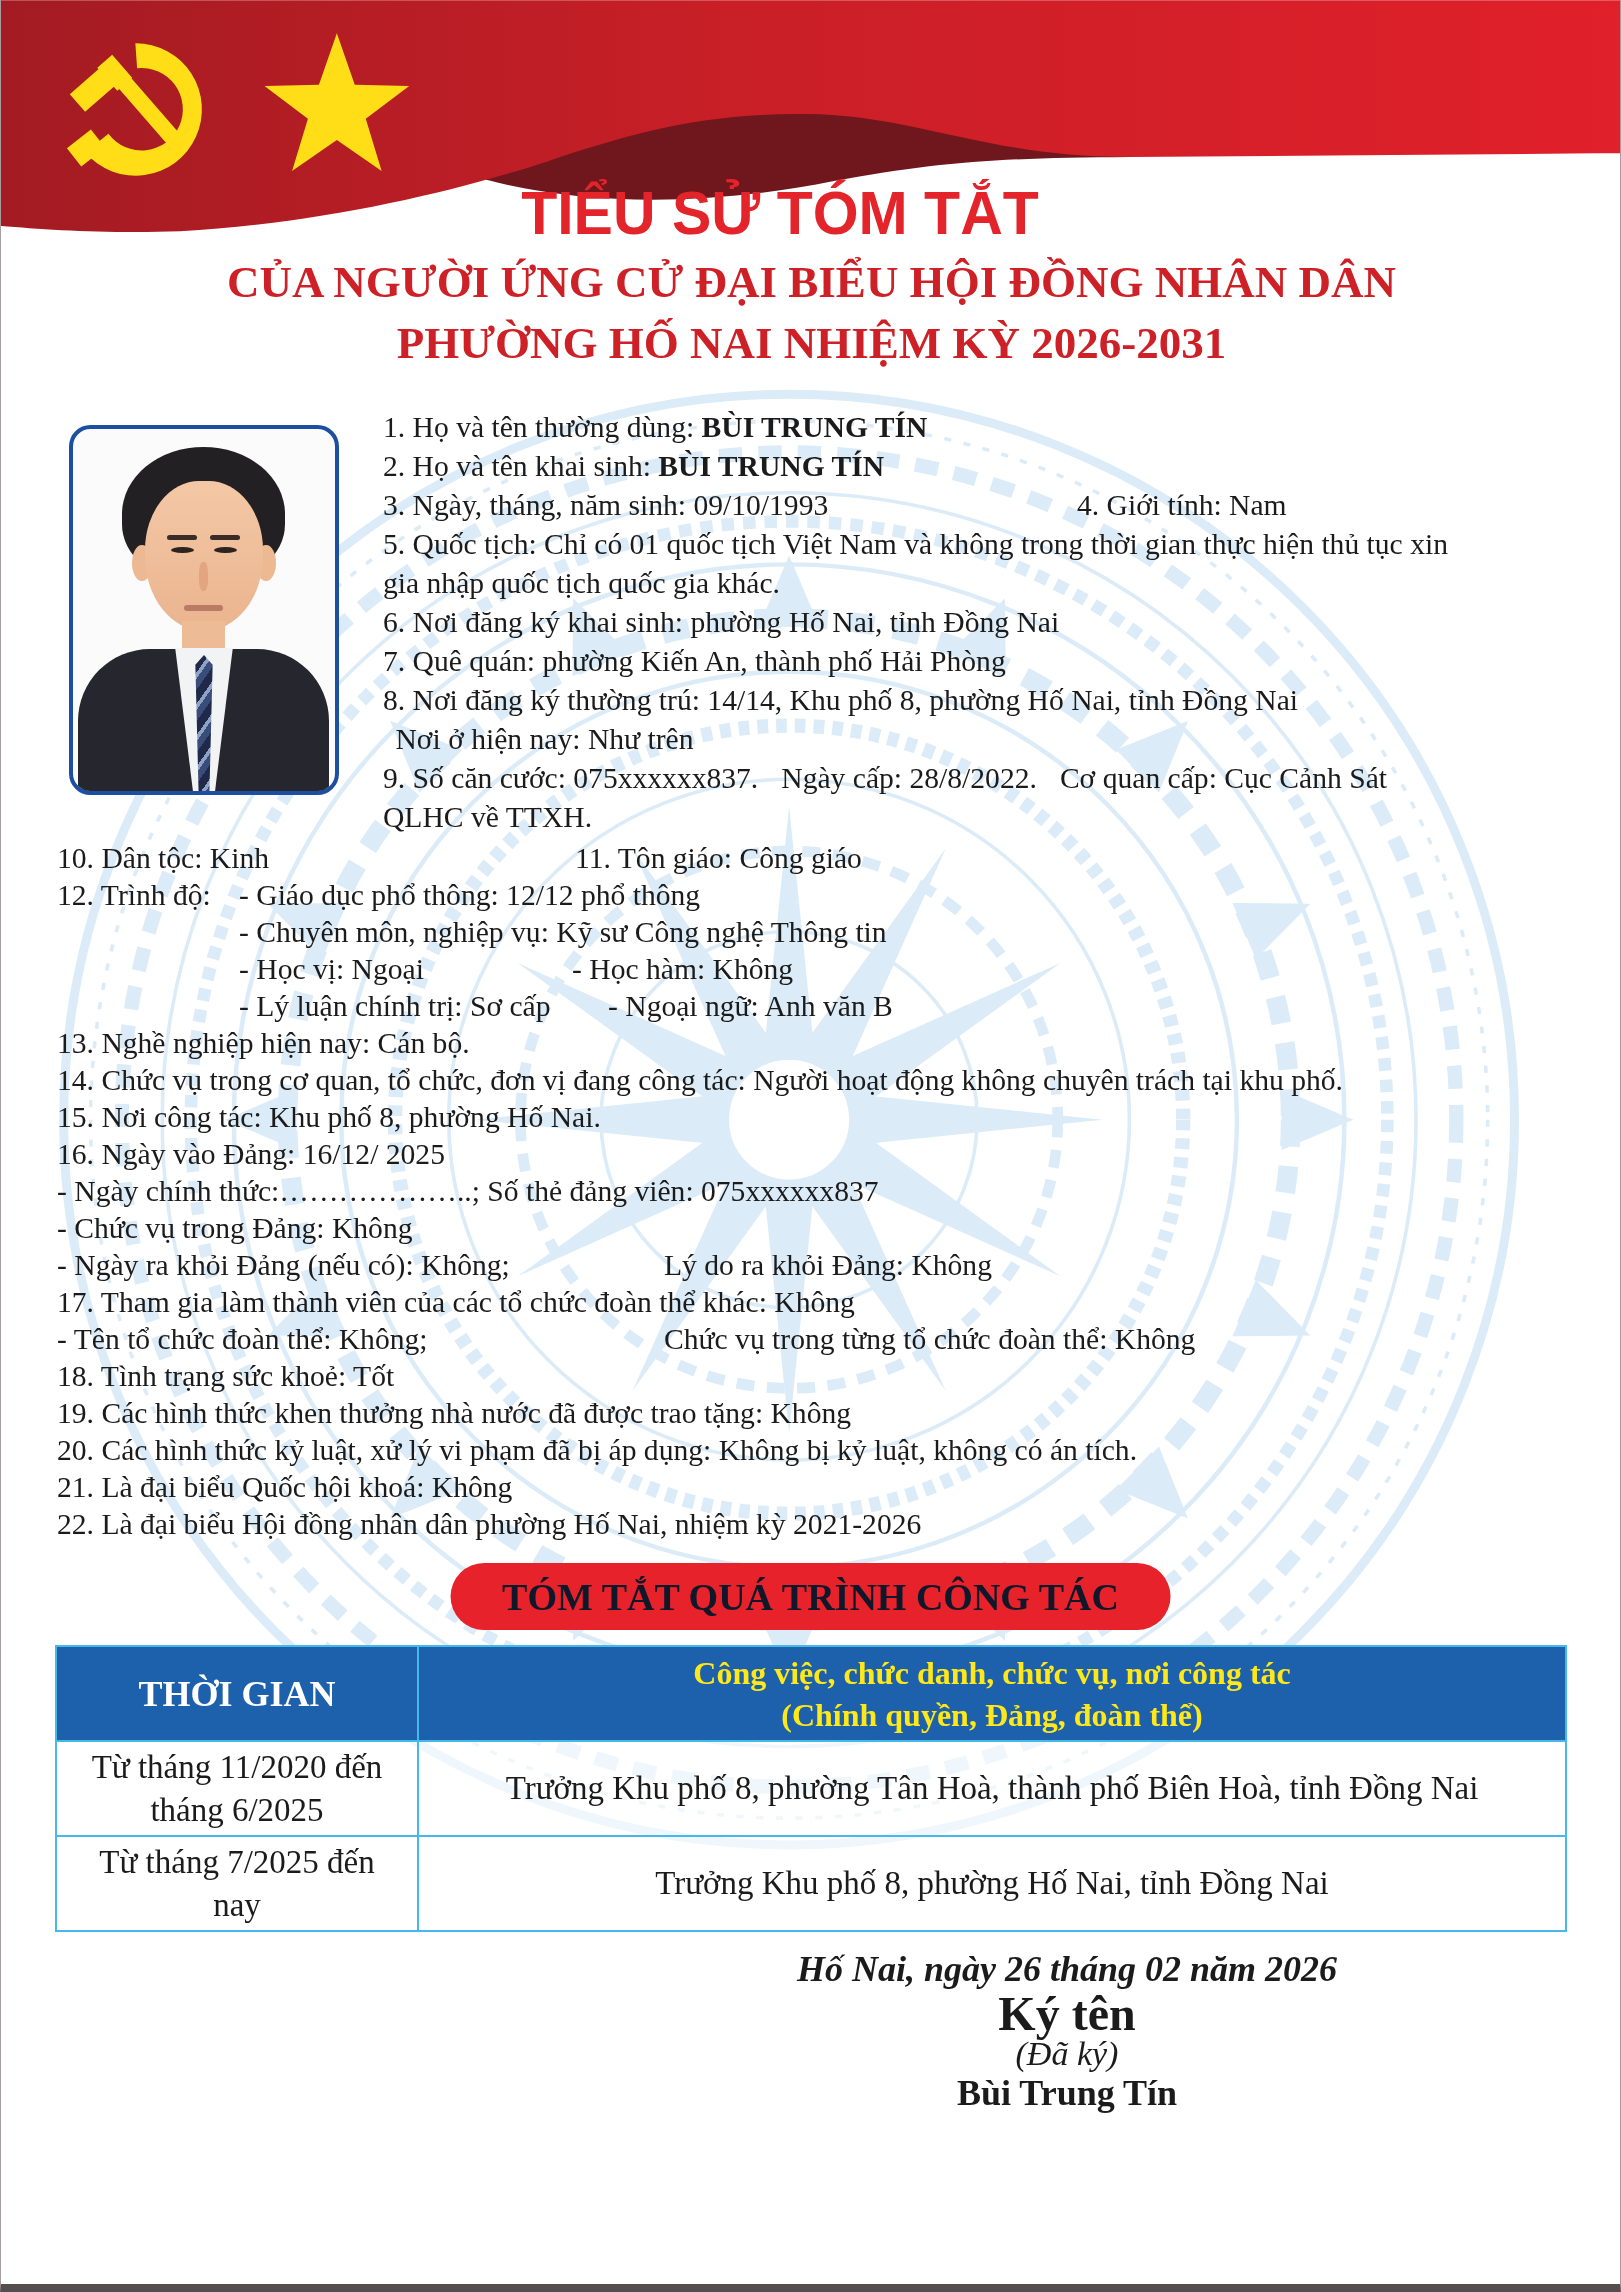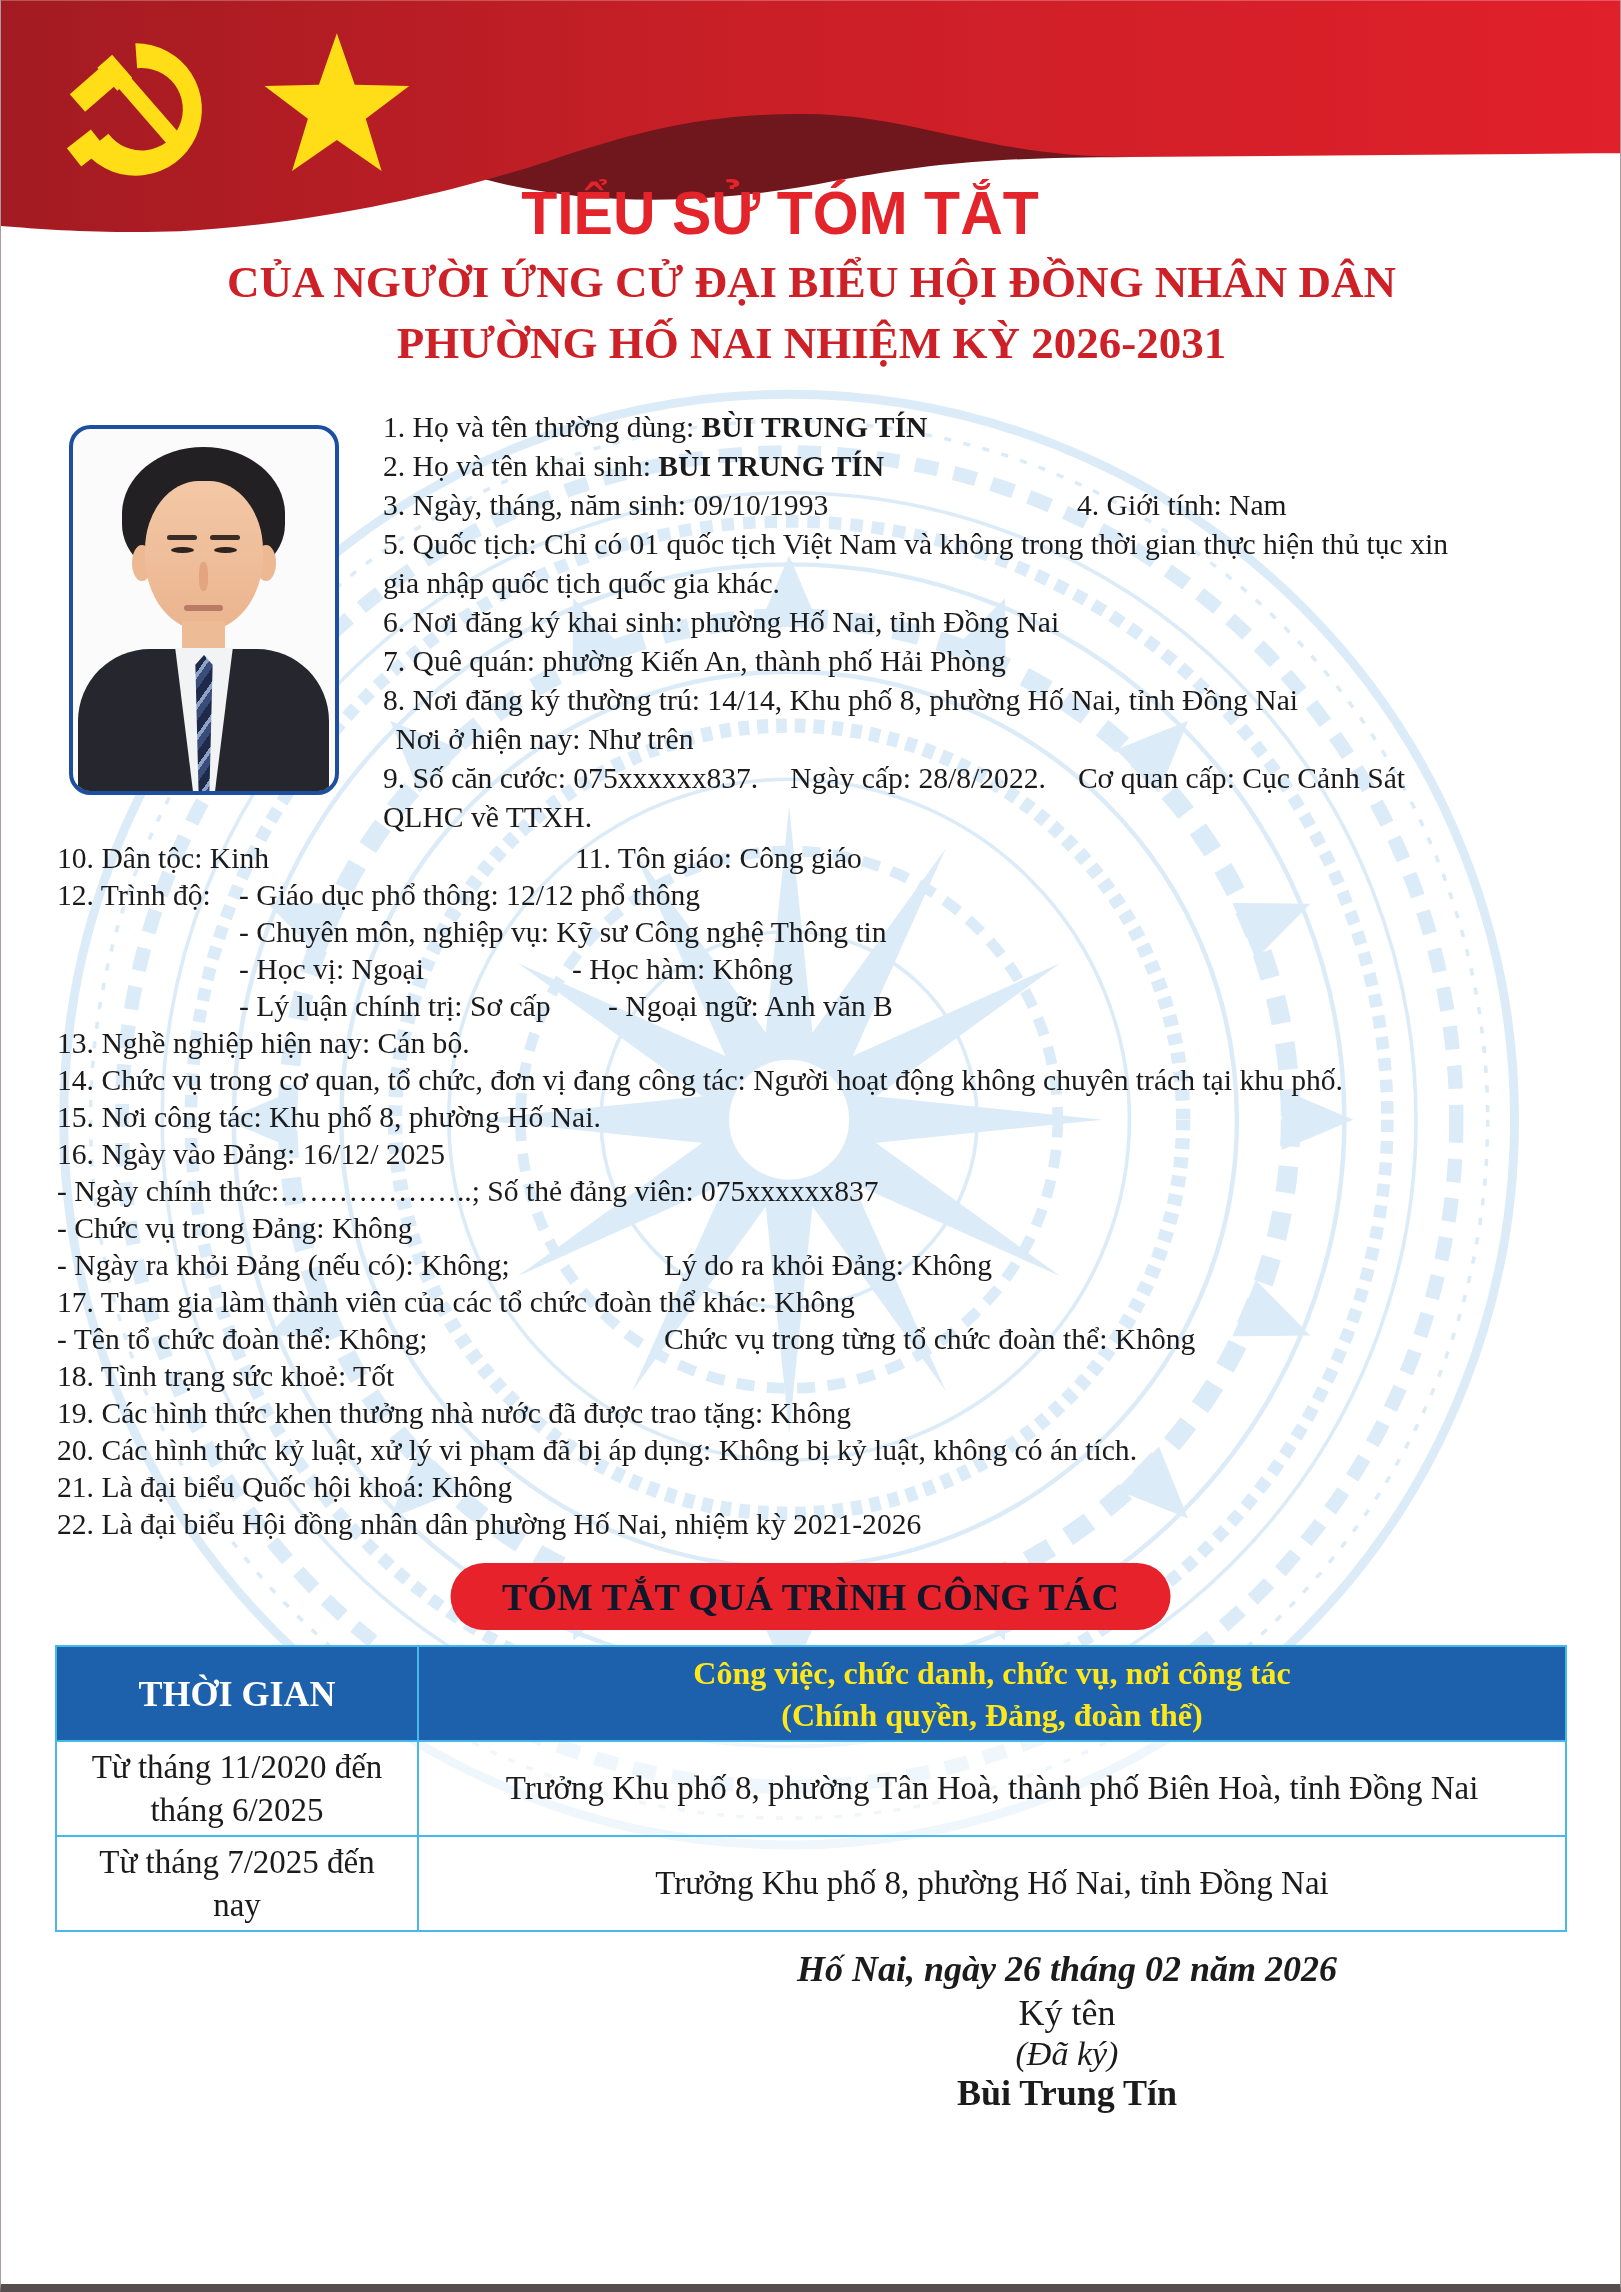--- a/index.html
+++ b/index.html
@@ -48,21 +48,21 @@
     position:absolute;left:104px;top:226px;width:54px;height:138px;
     clip-path:polygon(50% 0,66% 7%,60% 100%,40% 100%,34% 7%);
     background:repeating-linear-gradient(125deg,#1f2a4a 0 8px,#8ea2c6 8px 11.6px,#3a4c79 11.6px 18px);
   }
   
   .bio{font-size:29.6px;}
   .bio-right{position:absolute;left:382px;top:408px;width:1193px;line-height:39px;}
   .bio-full{position:absolute;left:56px;top:840px;width:1519px;line-height:37px;}
   .bl{position:relative;white-space:nowrap;}
   .bl .c2{position:absolute;}
-  .gapline{display:flex;gap:32px;align-items:center;}
+  .gapline{display:flex;gap:23px;align-items:center;}
   .ind{padding-left:182px;}
   b{font-weight:bold;}
   
   .pill{
     position:absolute;top:1563px;left:50%;transform:translateX(-50%);
     background:#e8222b;color:#0f172a;border-radius:38px;
     font-weight:bold;font-size:38px;padding:11.6px 52px;white-space:nowrap;
   }
   
   .wtable{
@@ -79,21 +79,21 @@
   .wrow:last-child .wcell{border-bottom:none;}
   .whead .wcell{background:#1d60ab;height:95px;}
   .th-time{color:#ffffff;font-weight:bold;font-size:36px;}
   .th-job{color:#ffe81a;font-weight:bold;font-size:32px;line-height:42px;flex-direction:column;}
   .wbody1 .wcell{height:95px;} .wbody2 .wcell{height:93px;}
   .wbody1 .wcell,.wbody2 .wcell{font-size:33px;background:rgba(255,255,255,.55);}
   .cell-time{line-height:43px;}
   
   .signature{position:absolute;left:681px;top:1945px;width:770px;text-align:center;}
   .sig-date{font-size:36px;font-weight:bold;font-style:italic;line-height:48px;}
-  .sig-label{font-size:36px;font-weight:normal;line-height:41px;}
+  .sig-label{font-size:48px;font-weight:bold;line-height:41px;}
   .sig-note{font-size:34px;font-weight:normal;font-style:italic;line-height:39px;}
   .sig-name{font-size:36px;font-weight:bold;line-height:41px;}
 </style>
 </head>
 <body>
 
 <div class="page">
 
   <svg class="watermark" width="1621" height="2293" viewBox="0 0 1810 2560">
     <g stroke="#d5e8f7" fill="none">

